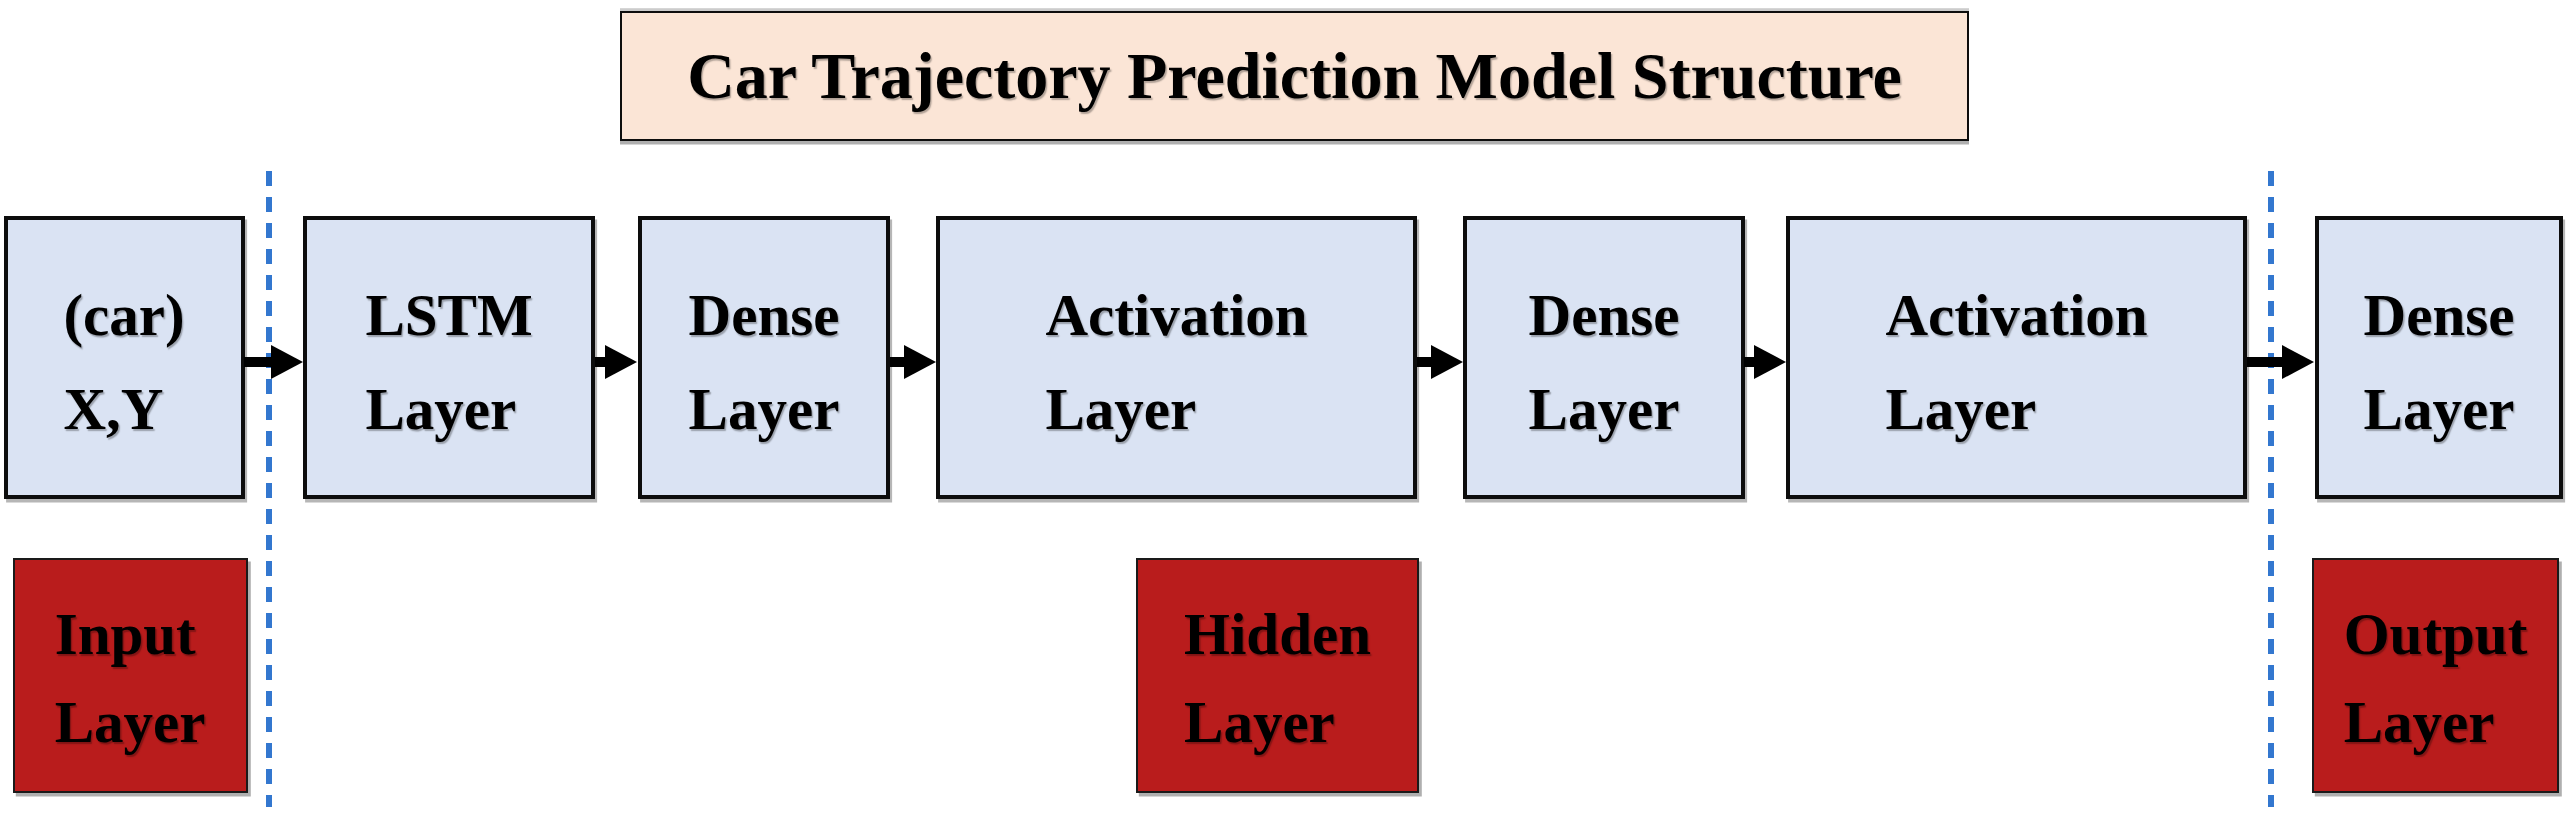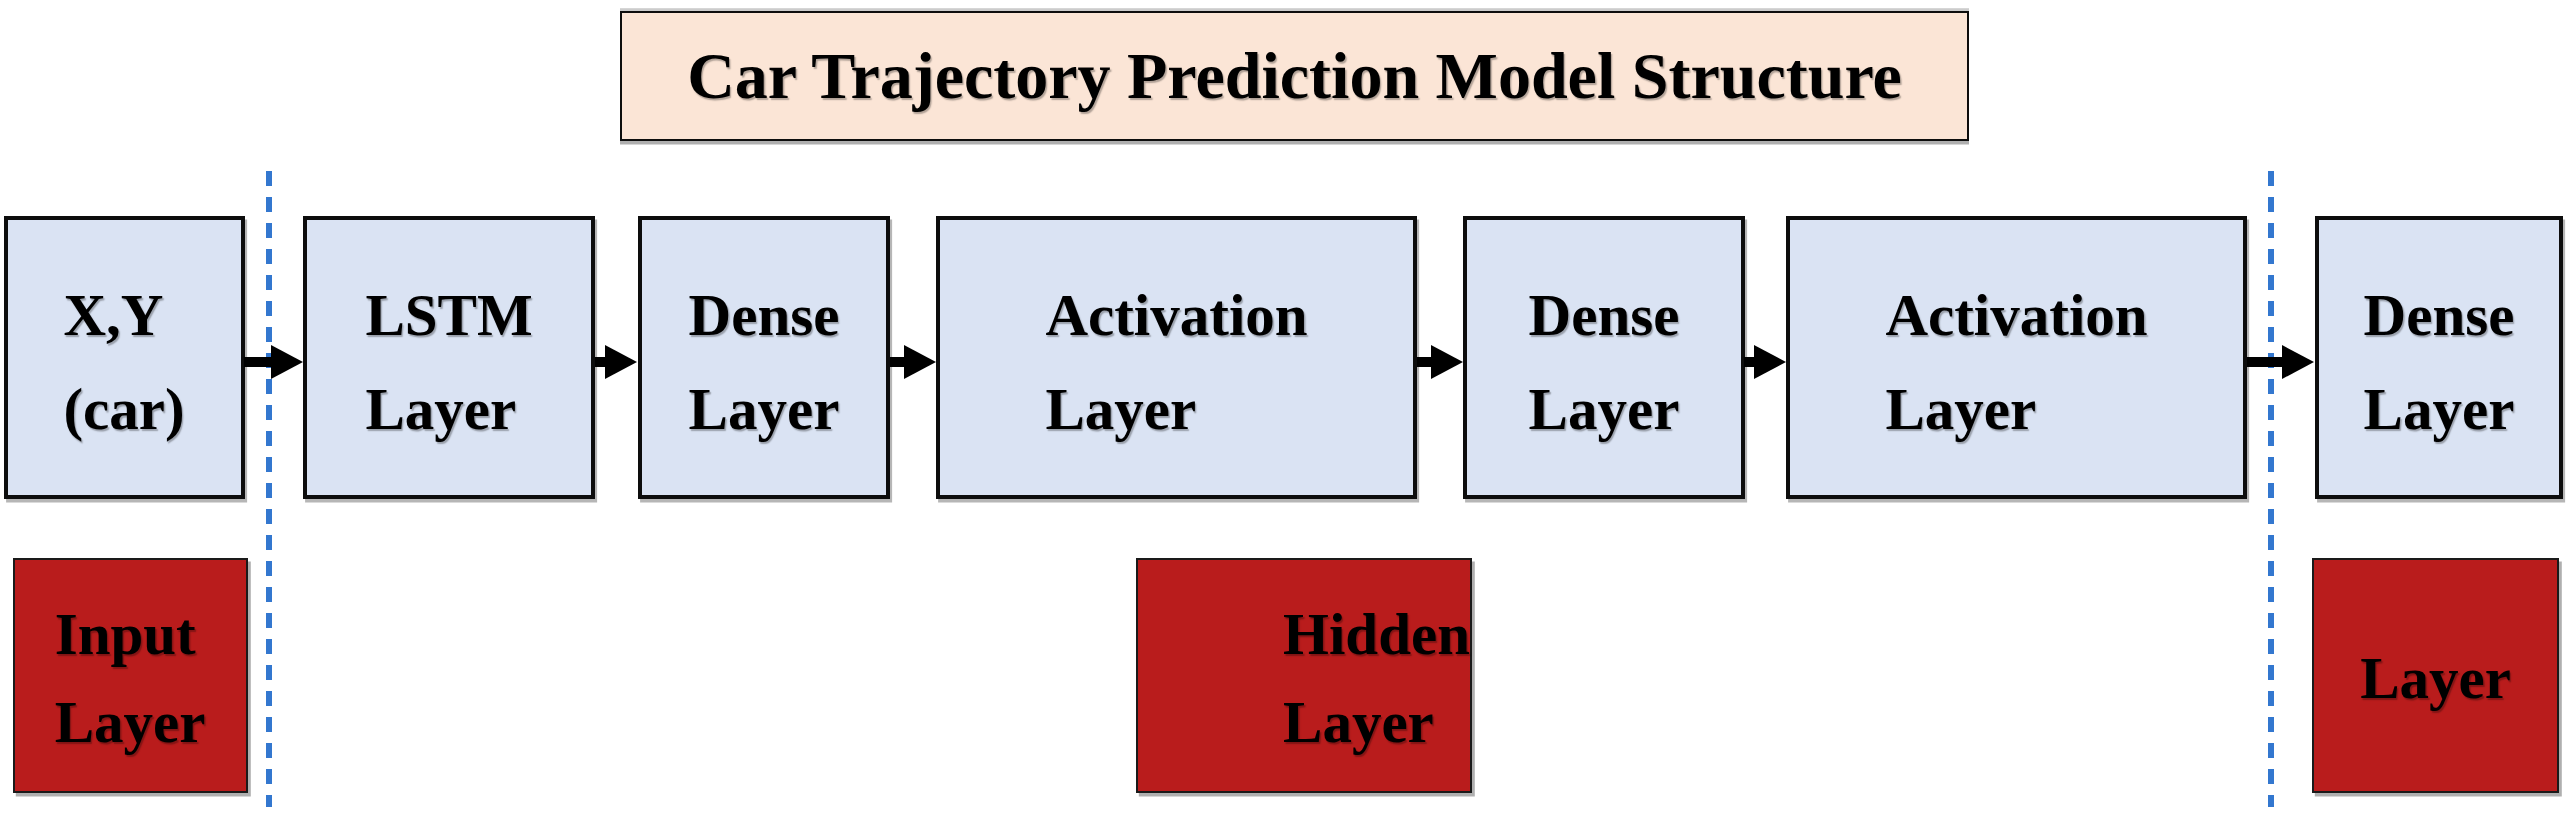--- a/index.html
+++ b/index.html
@@ -60,21 +60,21 @@
   .region {
     top: 558px; height: 235px;
     background: #b91c1c;
     border: 2.8px solid #1a1a1a;
     box-shadow: 2.8px 3.5px 0 rgba(110,110,110,0.55);
     font-size: 59px;
     line-height: 88px;
     padding-top: 4.2px;
   }
   .r1 { left: 12.6px;   width: 235px; }
-  .r2 { left: 1136px; width: 336px; justify-content: flex-end; }
+  .r2 { left: 1136px; width: 283px; }
   .r3 { left: 2312px; width: 247px; }
   
   .divider {
     position: absolute;
     top: 171px;
     width: 6.3px;
     height: 636px;
     background: repeating-linear-gradient(
       to bottom,
       #3377cf 0px, #3377cf 14.7px,
@@ -117,22 +117,22 @@
 
   <div class="box title-box">
     <span>Car Trajectory Prediction Model Structure</span>
   </div>
 
   <div class="divider d1"></div>
   <div class="divider d2"></div>
 
   <div class="box node n1">
     <div class="tb">
+      <div>(car)</div>
       <div>X,Y</div>
-      <div>(car)</div>
     </div>
   </div>
   <div class="box node n2">
     <div class="tb">
       <div>LSTM</div>
       <div>Layer</div>
     </div>
   </div>
   <div class="box node n3">
     <div class="tb">
@@ -197,18 +197,19 @@
     </div>
   </div>
   <div class="box region r2">
     <div class="tb">
       <div>Hidden</div>
       <div>Layer</div>
     </div>
   </div>
   <div class="box region r3">
     <div class="tb">
+      <div>Output</div>
       <div>Layer</div>
     </div>
   </div>
 
 </div>
 
 
 </body></html>

